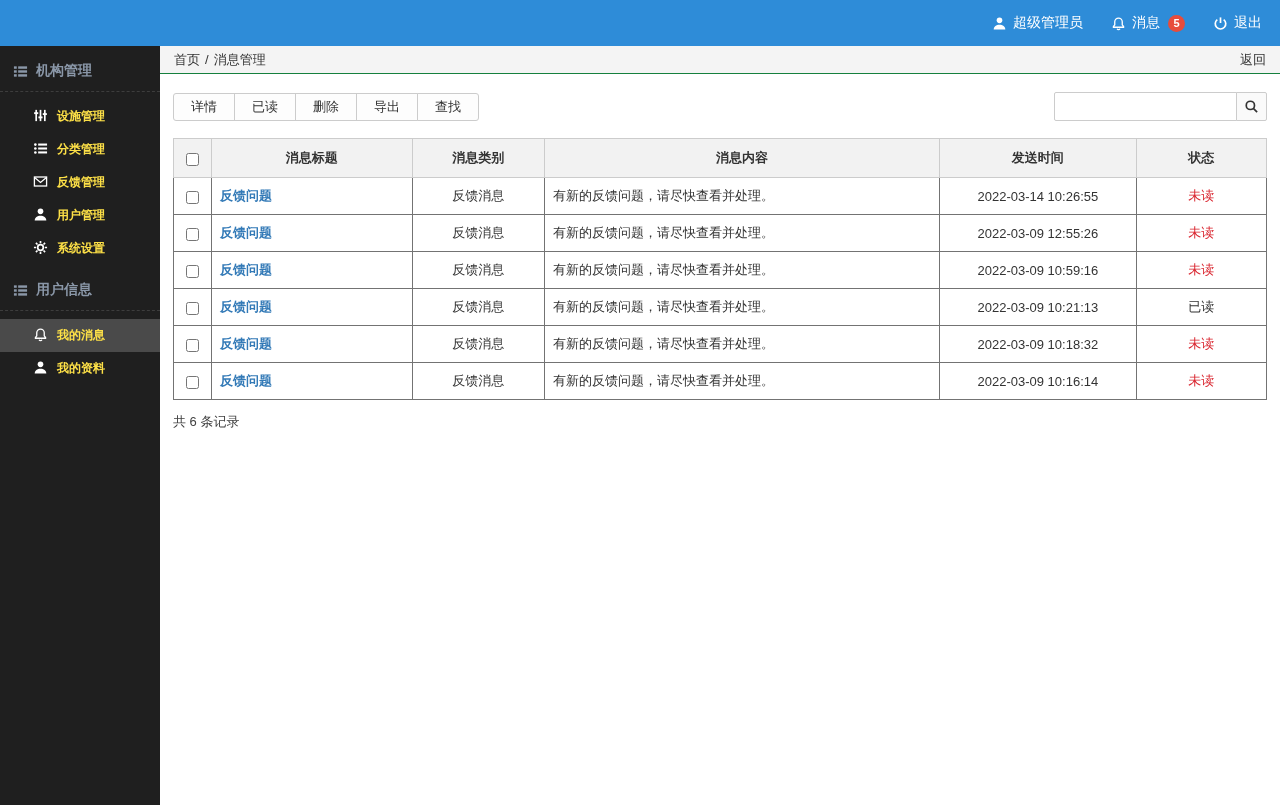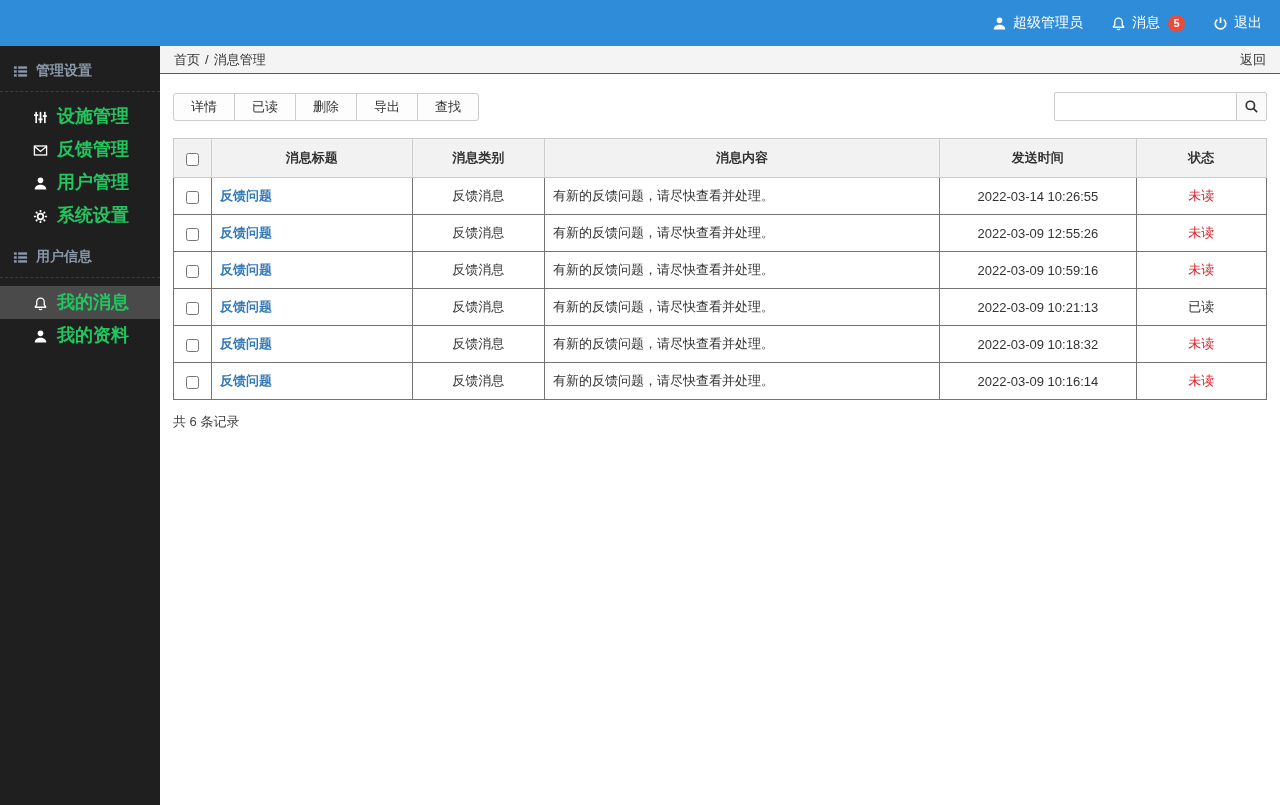--- a/index.html
+++ b/index.html
@@ -30,21 +30,21 @@
   .icon { display: inline-flex; align-items: center; justify-content: center; }
 
   
   .sidebar { position: absolute; top: 46px; left: 0; width: 160px; bottom: 0; background: #1f1f1f; }
   .section-title {
     display: flex; align-items: center; gap: 8px; color: #8a97a8; font-weight: bold;
     font-size: 14px; padding: 16px 12px 11px 12px; border-bottom: 1px dashed #3d3d3d;
     margin: 0 0 8px 0; cursor: default;
   }
   .side-item {
-    display: flex; align-items: flex-end; gap: 9px; color: #22c55e; font-size: 18px;
+    display: flex; align-items: flex-start; gap: 9px; color: #fde047; font-size: 12px;
     font-weight: bold; padding: 8px 10px 8px 32px; cursor: pointer; line-height: 17px;
   }
   .side-item.active { background: #4a4a4a; }
   .side-item .icon, .section-title .icon { width: 16px; }
 
   
   .main { position: absolute; top: 46px; left: 160px; right: 0; bottom: 0; background: #fff; }
   .breadcrumb-bar {
     height: 28px; background: #f4f4f4; border-bottom: 1px solid #15803d;
     display: flex; align-items: center; padding: 0 14px; font-size: 13px; color: #333;
@@ -136,37 +136,50 @@
         <span class="icon">
           <svg width="15" height="15" viewBox="0 0 16 16" fill="#8a97a8">
               <rect x="1" y="2.5" width="3" height="2.6"></rect>
               <rect x="5.5" y="2.5" width="9.5" height="2.6"></rect>
               <rect x="1" y="6.7" width="3" height="2.6"></rect>
               <rect x="5.5" y="6.7" width="9.5" height="2.6"></rect>
               <rect x="1" y="10.9" width="3" height="2.6"></rect>
               <rect x="5.5" y="10.9" width="9.5" height="2.6"></rect>
             </svg>
         </span>
-        <span>管理设置</span>
+        <span>机构管理</span>
       </div>
 
       <div class="side-item">
         <span class="icon">
           <svg width="15" height="15" viewBox="0 0 16 16" fill="#fff">
               <rect x="2.5" y="2" width="1.8" height="12"></rect>
               <rect x="7.1" y="2" width="1.8" height="12"></rect>
               <rect x="11.7" y="2" width="1.8" height="12"></rect>
               <rect x="1.2" y="4.5" width="4.4" height="2"></rect>
               <rect x="5.8" y="9" width="4.4" height="2"></rect>
               <rect x="10.4" y="5.5" width="4.4" height="2"></rect>
             </svg>
         </span>
         <span>设施管理</span>
       </div>
 
+      <div class="side-item">
+        <span class="icon">
+          <svg width="15" height="15" viewBox="0 0 16 16" fill="#fff">
+              <circle cx="2.5" cy="3.8" r="1.4"></circle>
+              <rect x="5.5" y="2.7" width="9.5" height="2.2"></rect>
+              <circle cx="2.5" cy="8" r="1.4"></circle>
+              <rect x="5.5" y="6.9" width="9.5" height="2.2"></rect>
+              <circle cx="2.5" cy="12.2" r="1.4"></circle>
+              <rect x="5.5" y="11.1" width="9.5" height="2.2"></rect>
+            </svg>
+        </span>
+        <span>分类管理</span>
+      </div>
 
 
       <div class="side-item">
         <span class="icon">
           <svg width="15" height="15" viewBox="0 0 16 16" fill="none" stroke="#fff" stroke-width="1.4">
               <rect x="1.5" y="3.2" width="13" height="9.6"></rect>
               <path d="M2 4l6 5 6-5"></path>
             </svg>
         </span>
         <span>反馈管理</span>

